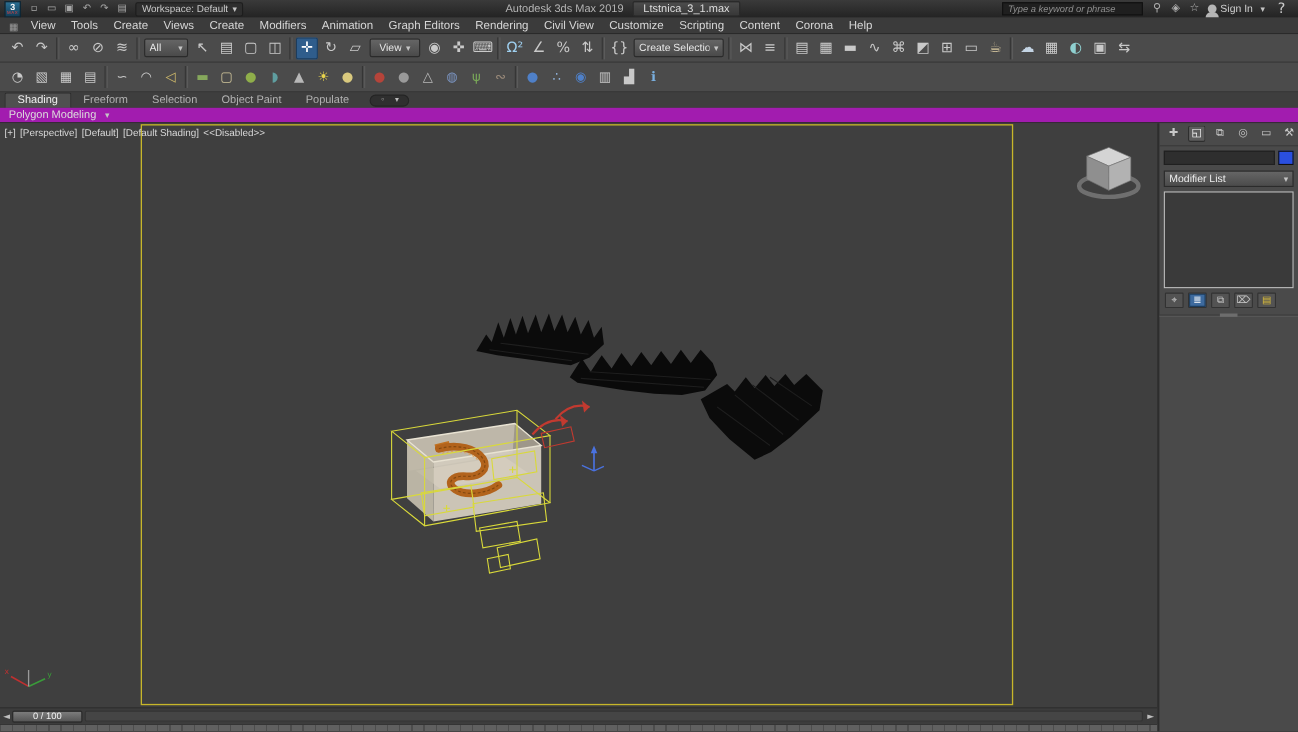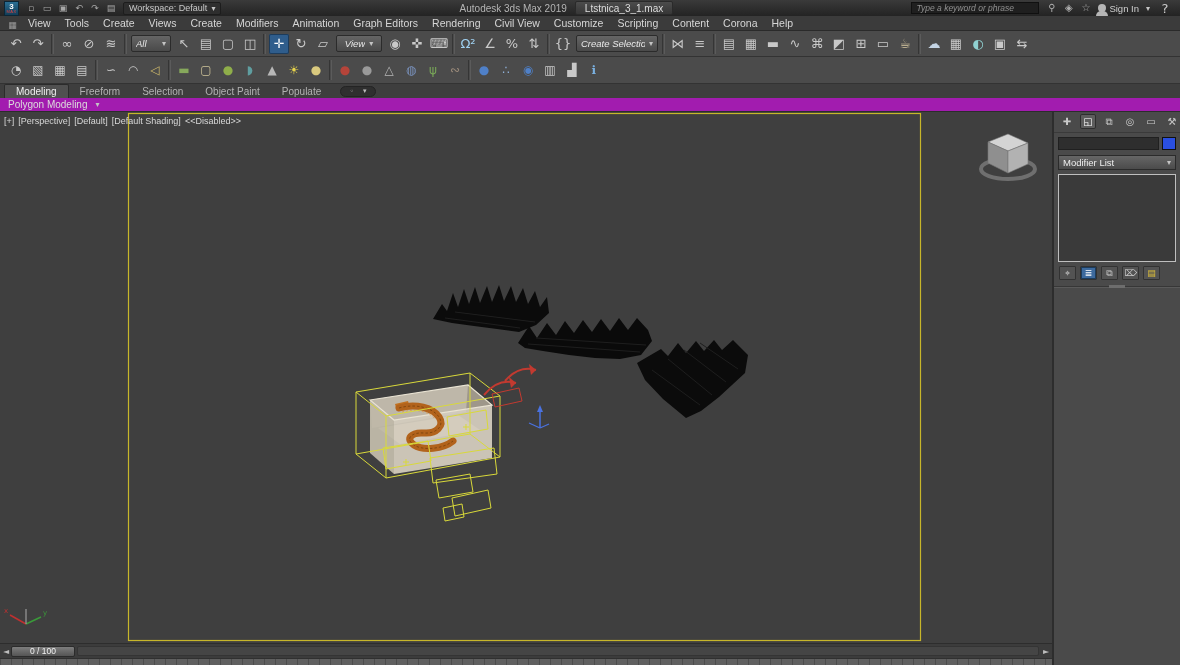--- a/index.html
+++ b/index.html
@@ -4,21 +4,21 @@
 <style>
   * { margin:0; padding:0; box-sizing:border-box; }
   html,body { width:1180px; height:665px; overflow:hidden; }
   body { position:relative; background:#3c3c3c; font-family:"Liberation Sans",sans-serif; color:#d0d0d0; }
 
   
   .tbtn { width:20px; height:20px; margin:0 1px; border-radius:2px; display:inline-flex; align-items:center; justify-content:center; color:#c9c9c9; flex:0 0 auto; }
   .tbtn .glyph { font-family:"DejaVu Sans",sans-serif; font-size:13px; line-height:1; }
   .tbtn.active { background:#2f5d8c; box-shadow:inset 0 0 0 1px #1d3c5c; color:#fff; }
   .tsep { width:3px; height:20px; margin:0 2px; border-left:1px solid #353535; border-right:1px solid #5b5b5b; flex:0 0 auto; }
-  .tdrop { height:17px; background:linear-gradient(#656565,#4a4a4a); border:1px solid #2b2b2b; border-radius:2px; display:inline-flex; align-items:center; justify-content:space-between; font-size:9.5px; color:#e8e8e8; padding:0 4px; margin:0 2px; overflow:hidden; white-space:nowrap; flex:0 0 auto;font-style:italic; }
+  .tdrop { height:17px; background:linear-gradient(#656565,#4a4a4a); border:1px solid #2b2b2b; border-radius:2px; display:inline-flex; align-items:center; justify-content:space-between; font-size:9.5px; color:#e8e8e8; padding:0 4px; margin:0 2px; overflow:hidden; white-space:nowrap; flex:0 0 auto; }
   .tdlab { overflow:hidden; white-space:nowrap; }
   .tdarr { font-family:"DejaVu Sans",sans-serif; font-size:8px; margin-left:4px; color:#c4c4c4; }
   .titem { cursor:default; }
 
   
   #titlebar { position:absolute; top:0; left:0; width:1180px; height:16px; background:linear-gradient(#3a3a3a,#232323); display:flex; align-items:center; padding:0 4px; }
   #logo { width:15px; height:15px; background:linear-gradient(#2a6f94,#123d57); border:1px solid #0c2636; display:inline-flex; flex-direction:column; align-items:center; justify-content:center; margin-right:4px; }
   #logo b { font-size:8px; line-height:7px; color:#fff; font-style:normal; }
   #logo i { font-size:4px; line-height:4px; color:#e04040; font-style:normal; letter-spacing:0.5px; }
   #qat { display:inline-flex; align-items:center; }
@@ -380,21 +380,21 @@
     <span class="tbtn">
       <span class="glyph">▟</span>
     </span>
     <span class="tbtn">
       <span class="glyph" style="color: rgb(122, 176, 224);">ℹ</span>
     </span>
   </div>
 
 <div id="ribbonTabs">
   <span id="rtabs" style="display:inline-flex;align-items:flex-end;">
-      <span class="titem active">Modeling</span>
+      <span class="titem active">Shading</span>
       <span class="titem">Freeform</span>
       <span class="titem">Selection</span>
       <span class="titem">Object Paint</span>
       <span class="titem">Populate</span>
     </span>
   <span id="rops">
       <span class="tbtn">
         <span class="glyph">◦</span>
       </span>
       <span class="tbtn">

